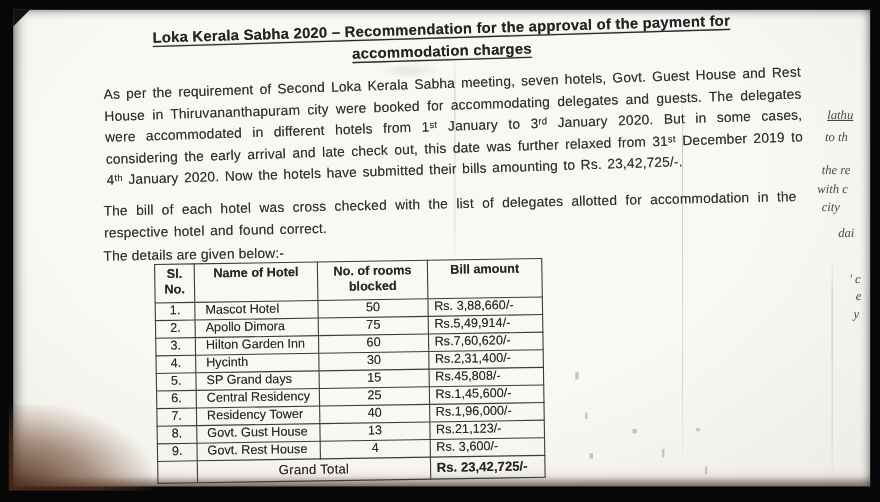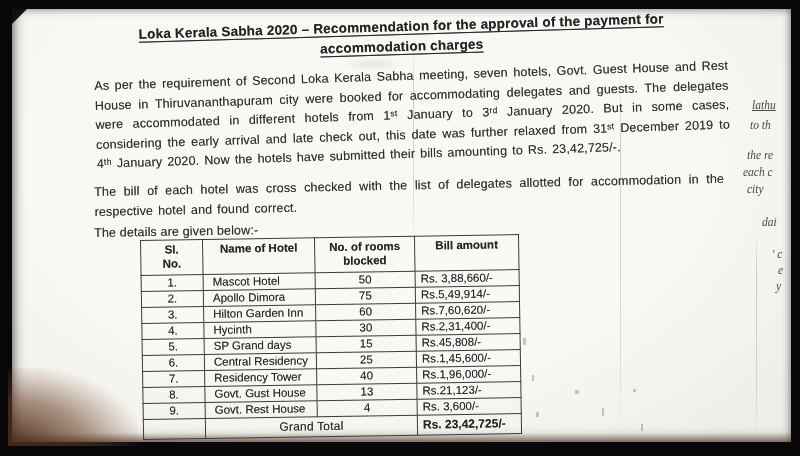--- a/index.html
+++ b/index.html
@@ -57,41 +57,41 @@
   table.bills {
     position:absolute; left:128px; top:231px;
     border-collapse:collapse; transform:rotate(-0.9deg); transform-origin:0 0;
     color:#262626;
   }
   .bills th, .bills td { border:1.6px solid #3b3b3b; }
   .bills th {
     font-size:11.5px; font-weight:bold; vertical-align:top; text-align:center;
     padding:2px 4px 4px; line-height:14px; text-shadow:0 0 .5px rgba(30,30,30,.55);
   }
-  .bills .c0 { width:62px; } .bills .c1 { width:112px; }
+  .bills .c0 { width:36px; } .bills .c1 { width:112px; }
   .bills .c2 { width:100px; } .bills .c3 { width:104px; }
   .bills td {
     font-size:11.5px; height:16px; line-height:13px; padding:0 4px;
     text-shadow:0 0 .5px rgba(40,40,40,.5);
   }
   .bills td.sl    { text-align:center; }
   .bills td.name  { text-align:left; padding-left:9px; }
   .bills td.rooms { text-align:center; }
   .bills td.bill  { text-align:left; padding-left:5px; }
   .bills tr.total td { height:20px; font-size:12px; }
   .bills tr.total td.label { text-align:center; letter-spacing:.2px; }
   .bills tr.total td.bill  { font-weight:bold; }
   .pre { white-space:pre-line; }
   .frag {
     position:absolute; font-family:"Liberation Serif", serif; font-style:italic;
     font-size:11.5px; color:#474747; white-space:nowrap;
   }
   .f0 { left:740px; top:90px;text-decoration:underline; }  .f1 { left:738px; top:110px; }
   .f2 { left:735px; top:140px; } .f3 { left:731px; top:157px; }
-  .f4 { left:735px; top:174px; } .f5 { left:750px; top:207px; }
+  .f4 { left:735px; top:174px; } .f5 { left:750px; top:197px; }
   .f6 { left:760px; top:239px; } .f7 { left:766px; top:255px; }
   .f8 { left:764px; top:271px; }
   .crease { position:absolute; width:1px;
     background:linear-gradient(180deg, transparent, rgba(90,90,90,.28) 20%, rgba(90,90,90,.16) 80%, transparent); }
   .cr1 { left:401px; top:40px;  height:195px; }
   .cr2 { left:608px; top:58px;  height:365px; }
   .cr3 { left:744px; top:222px; height:208px; }
   .speck { position:absolute; background:rgba(80,80,80,.3); }
   .sp1 { left:511px; top:329px; width:3px; height:7px; }
   .sp2 { left:520px; top:366px; width:2px; height:6px; }
@@ -201,21 +201,21 @@
         <td class="sl"></td>
         <td class="label" colspan="2">Grand Total</td>
         <td class="bill">Rs. 23,42,725/-</td>
       </tr>
     </tbody>
   </table>
 
   <div class="frag f0">lathu</div>
   <div class="frag f1">to th</div>
   <div class="frag f2">the re</div>
-  <div class="frag f3">each c</div>
+  <div class="frag f3">with c</div>
   <div class="frag f4">city</div>
   <div class="frag f5">dai</div>
   <div class="frag f6">' c</div>
   <div class="frag f7">e</div>
   <div class="frag f8">y</div>
 
   <div class="corner-stain"></div>
   <div class="bottom-tint"></div>
 </div>
 

